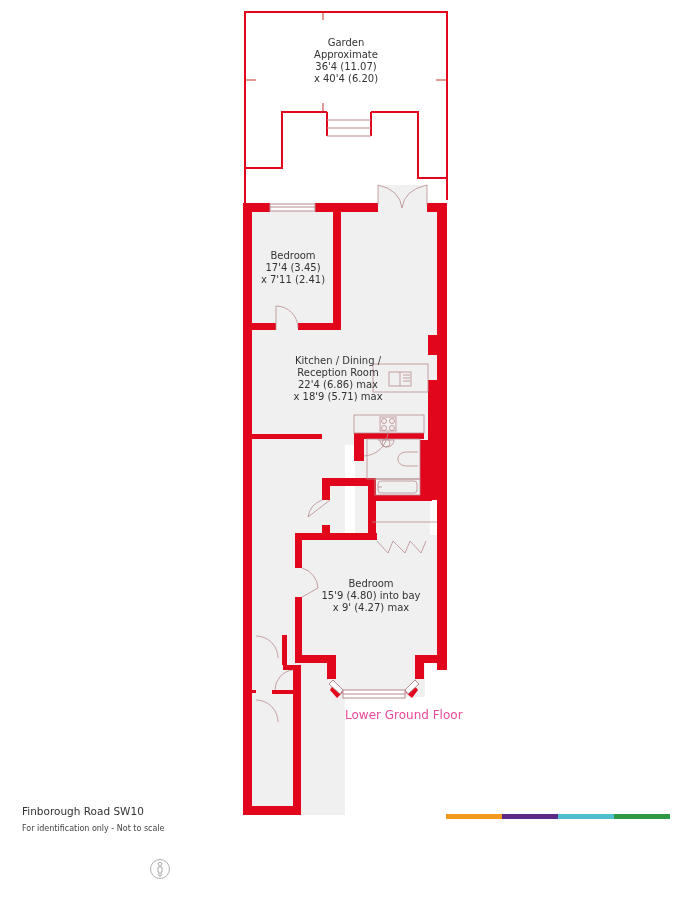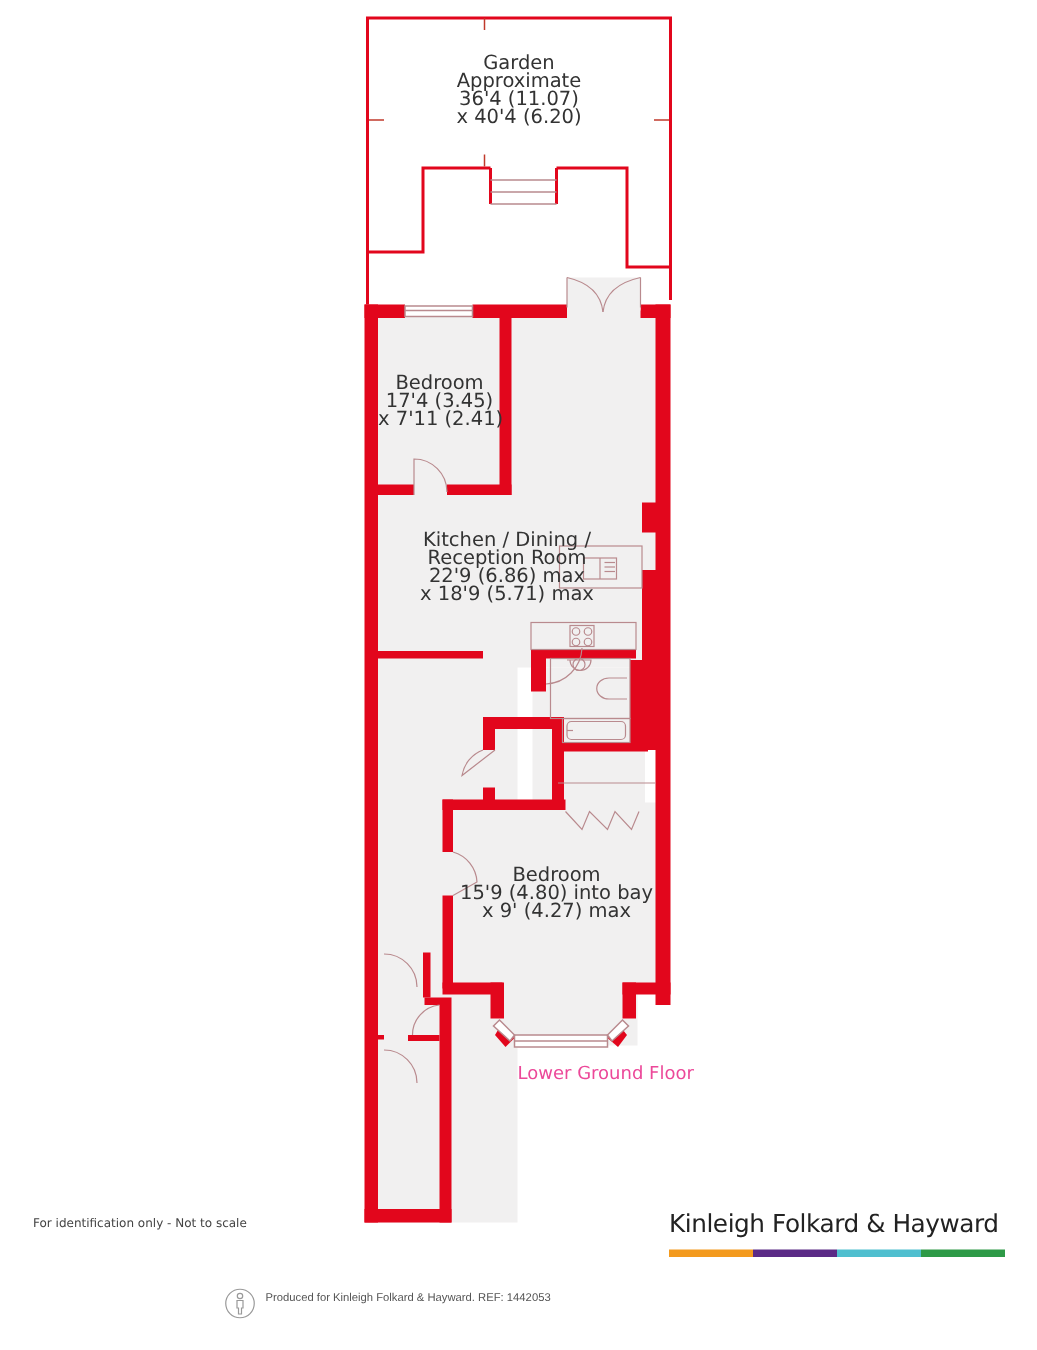--- a/index.html
+++ b/index.html
@@ -1,18 +1,18 @@
 <!DOCTYPE html>
 <html><head>
 <meta charset="utf-8">
 <style>
   html, body { margin:0; padding:0; background:#ffffff; }
   body { width:691px; height:900px; position:relative; overflow:hidden; font-family:"DejaVu Sans", sans-serif; }
   #plan { position:absolute; left:0; top:0; width:691px; height:900px; }
-  .room-label { position:absolute; text-align:center; color:#333333; font-size:13px; line-height:12px; font-family:"DejaVu Sans", sans-serif; }
+  .room-label { position:absolute; text-align:center; color:#333333; font-size:10px; line-height:12px; font-family:"DejaVu Sans", sans-serif; }
   .room-label div { white-space:nowrap; }
   .floor-name { position:absolute; left:345px; top:708px; font-size:12px; color:#ec4899; white-space:nowrap; }
   .addr { position:absolute; left:22px; top:805px; font-size:10.5px; line-height:13px; color:#333333; }
   .addr .small { font-size:8px; margin-top:4px; color:#444444;text-align:center; }
   .brand { position:absolute; left:446px; top:806px; width:224px; }
   .brand-name { font-size:16.5px; color:#222222; letter-spacing:-0.3px; white-space:nowrap; }
   .brand-bar { display:flex; height:5px; margin-top:8px; }
   .brand-bar span { flex:1; display:block; }
   .footer { position:absolute; left:150px; top:858px; width:400px; height:26px; }
   .footer .icon { position:absolute; left:0; top:0; width:20px; height:22px; }
@@ -170,48 +170,47 @@
 
 <div class="room-label" style="left:252px; top:250px; width:82px;">
   <div>Bedroom</div>
   <div>17'4 (3.45)</div>
   <div>x 7'11 (2.41)</div>
 </div>
 
 <div class="room-label" style="left:278px; top:355px; width:120px;">
   <div>Kitchen / Dining /</div>
   <div>Reception Room</div>
-  <div>22'9 (6.86) max</div>
+  <div>22'4 (6.86) max</div>
   <div>x 18'9 (5.71) max</div>
 </div>
 
 <div class="room-label" style="left:306px; top:578px; width:130px;">
   <div>Bedroom</div>
   <div>15'9 (4.80) into bay</div>
   <div>x 9' (4.27) max</div>
 </div>
 
 <div class="floor-name">Lower Ground Floor</div>
 
 <div class="addr">
+  <div>Finborough Road  SW10</div>
   <div class="small">For identification only - Not to scale</div>
 </div>
 
 <div class="brand">
-  <div class="brand-name">Kinleigh Folkard &amp; Hayward</div>
   <div class="brand-bar">
     <span style="background:#f39a1e"></span>
     <span style="background:#5b2a86"></span>
     <span style="background:#4fbfcf"></span>
     <span style="background:#2e9a47"></span>
   </div>
 </div>
 
 <div class="footer">
   <svg class="icon" viewBox="0 0 20 22">
     <circle cx="10" cy="11" r="9.5" fill="none" stroke="#999" stroke-width="0.8"></circle>
     <circle cx="10" cy="6" r="1.8" fill="none" stroke="#999" stroke-width="0.8"></circle>
     <path d="M8,9 L12,9 L12,14 L11,14 L11,18 L9,18 L9,14 L8,14 Z" fill="none" stroke="#999" stroke-width="0.8"></path>
   </svg>
   <div class="text">
-    <div>Produced for Kinleigh Folkard &amp; Hayward.    REF: 1442053</div>
   </div>
 </div>
 
 </body></html>

